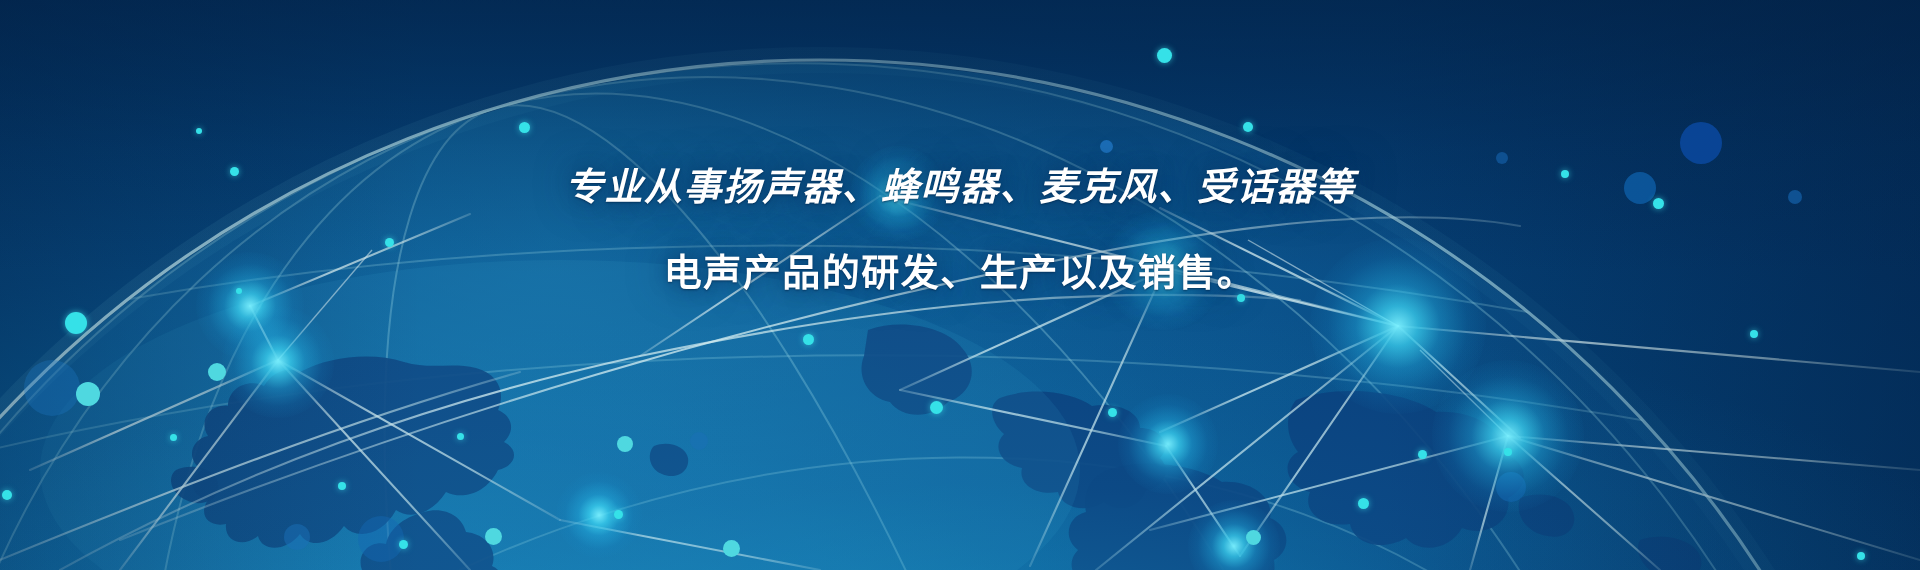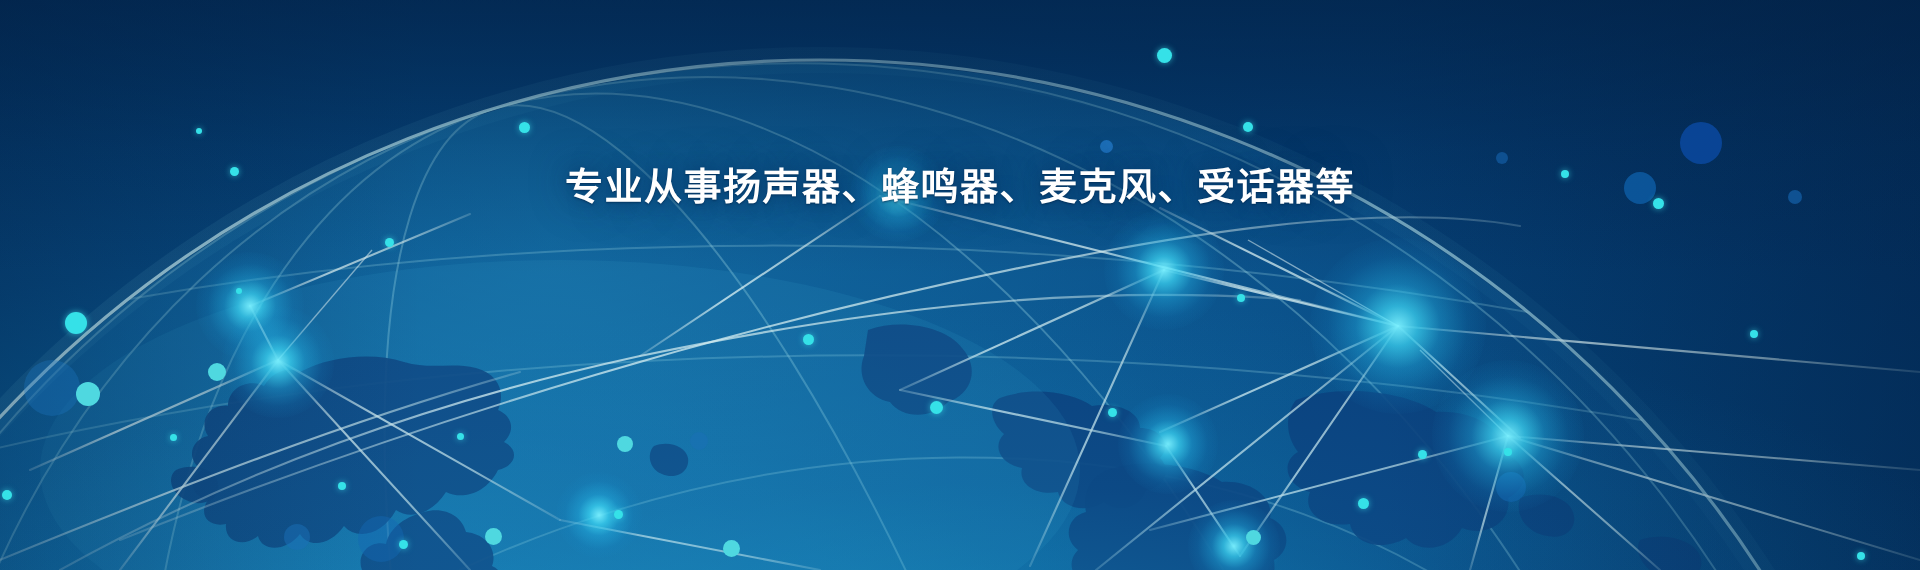--- a/index.html
+++ b/index.html
@@ -54,21 +54,21 @@
   #headline .line{
     display:block;
     color:#ffffff;
     font-size:38px;
     font-weight:bold;
     letter-spacing:1.5px;
     line-height:1;
     text-shadow:0 0 16px rgba(10,60,110,.75), 0 0 38px rgba(8,50,95,.55), 0 1px 2px rgba(3,30,60,.65);
     font-family:"DejaVu Sans","Liberation Sans",sans-serif;
   }
-  #headline .line.l1{margin-bottom:48px;}
+  #headline .line.l1{margin-bottom:48px;font-style:italic;}
 </style>
 </head>
 <body>
 
 <div id="banner">
 
   <div class="bg-base"></div>
 
   <svg class="art" viewBox="0 0 1920 570" preserveAspectRatio="none" aria-hidden="true">
     <defs>
@@ -286,15 +286,16 @@
     <span class="dot cyan-soft" style="left:1246px;top:530px;width:15px;height:15px;"></span>
     <span class="dot cyan" style="left:1358px;top:498px;width:11px;height:11px;"></span>
     <span class="dot cyan" style="left:1504px;top:448px;width:8px;height:8px;"></span>
     <span class="dot cyan" style="left:65px;top:312px;width:22px;height:22px;"></span>
     <span class="dot cyan" style="left:1561px;top:170px;width:8px;height:8px;"></span>
     <span class="dot cyan" style="left:2px;top:490px;width:10px;height:10px;"></span>
   </div>
 
   <div id="headline">
     <span class="line l1">专业从事扬声器、蜂鸣器、麦克风、受话器等</span>
+    <span class="line l2">电声产品的研发、生产以及销售。</span>
   </div>
 
 </div>
 
 </body></html>

